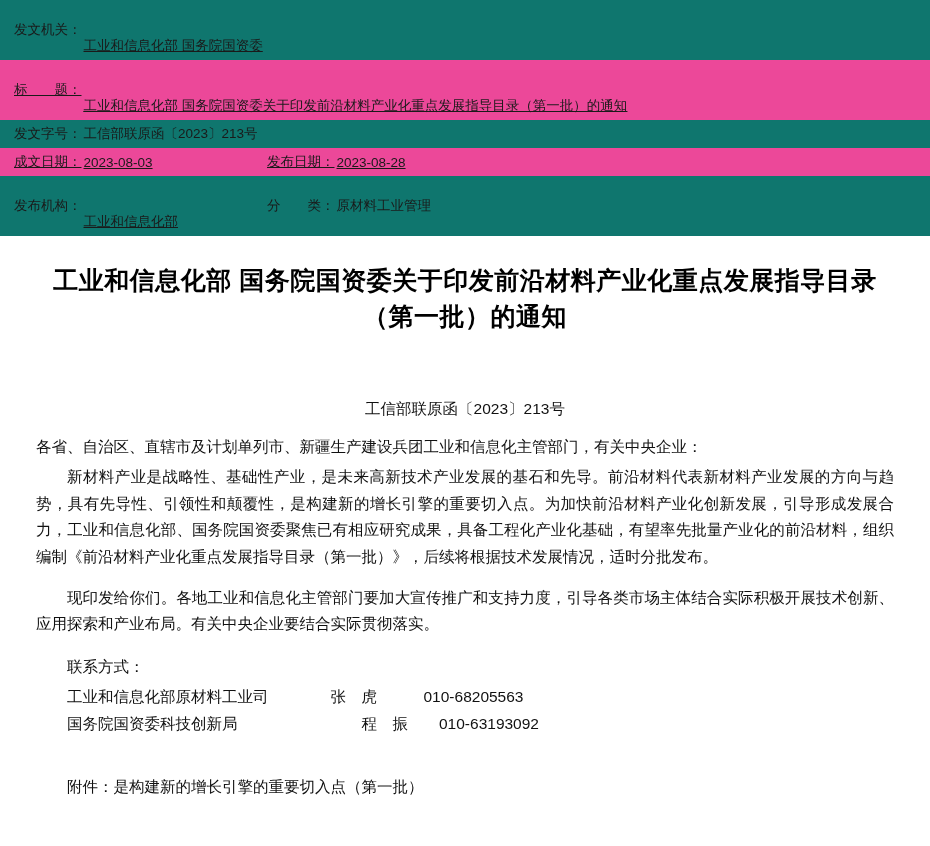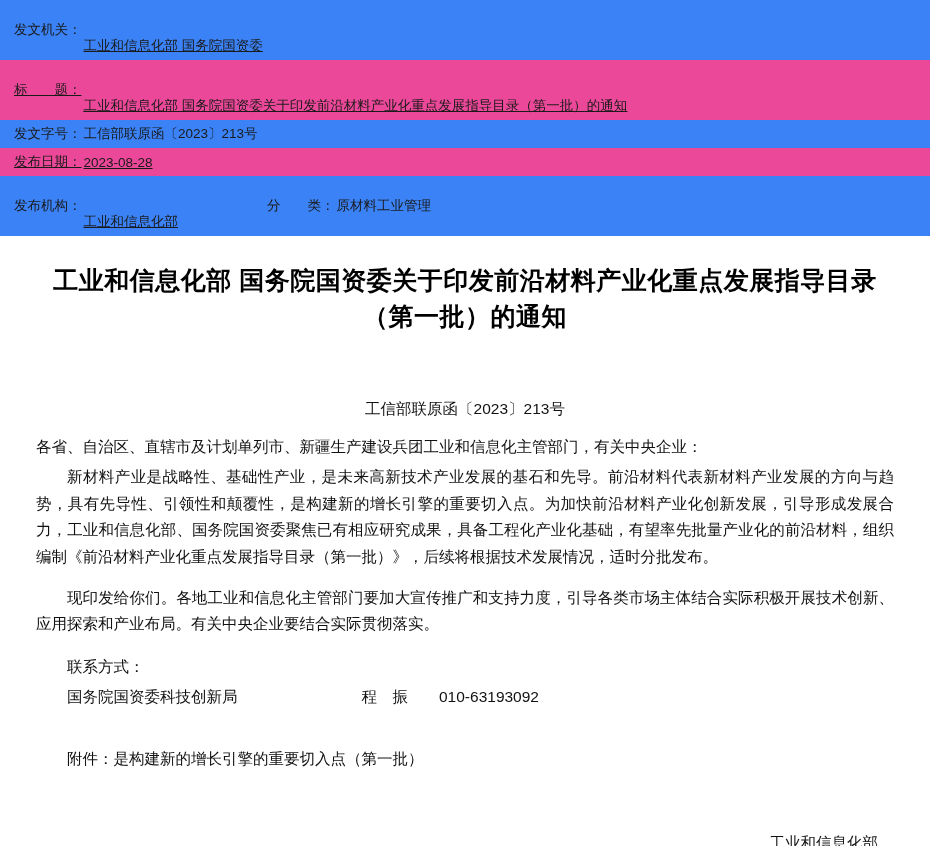--- a/index.html
+++ b/index.html
@@ -28,21 +28,21 @@
   .meta-row {
     display: flex;
     align-items: center;
     min-height: 27px;
     padding: 5px 14px;
     box-sizing: border-box;
     font-size: 13.5px;
     color: #1a1a1a;
   }
   .meta-row.shade {
-    background: #3b82f6;
+    background: #0f766e;
   }
   .meta-row.plain {
     background: #ec4899;
     text-decoration: underline;
   }
   .meta-label {
     color: #1a1a1a;
     white-space: pre;
     flex: 0 0 auto;
   }
@@ -165,20 +165,24 @@
     </div>
 
     <div class="meta-row shade">
       <div class="meta-cell second">
         <span class="meta-label">发文字号：</span>
         <span class="meta-value">工信部联原函〔2023〕213号</span>
       </div>
     </div>
 
     <div class="meta-row plain">
+      <div class="meta-cell first">
+        <span class="meta-label">成文日期：</span>
+        <span class="meta-value">2023-08-03</span>
+      </div>
       <div class="meta-cell second">
         <span class="meta-label">发布日期：</span>
         <span class="meta-value">2023-08-28</span>
       </div>
     </div>
 
     <div class="meta-row shade">
       <div class="meta-cell first">
         <span class="meta-label">发布机构：</span>
         <span class="meta-value link">工业和信息化部</span>
@@ -200,20 +204,21 @@
     <p class="para">各省、自治区、直辖市及计划单列市、新疆生产建设兵团工业和信息化主管部门，有关中央企业：</p>
 
     <p class="para indent">新材料产业是战略性、基础性产业，是未来高新技术产业发展的基石和先导。前沿材料代表新材料产业发展的方向与趋势，具有先导性、引领性和颠覆性，是构建新的增长引擎的重要切入点。为加快前沿材料产业化创新发展，引导形成发展合力，工业和信息化部、国务院国资委聚焦已有相应研究成果，具备工程化产业化基础，有望率先批量产业化的前沿材料，组织编制《前沿材料产业化重点发展指导目录（第一批）》，后续将根据技术发展情况，适时分批发布。</p>
 
     <div class="spacer-sm"></div>
 
     <p class="para indent">现印发给你们。各地工业和信息化主管部门要加大宣传推广和支持力度，引导各类市场主体结合实际积极开展技术创新、应用探索和产业布局。有关中央企业要结合实际贯彻落实。</p>
 
     <div class="contact-heading">联系方式：</div>
 
+    <div class="contact-line">工业和信息化部原材料工业司　　　　张　虎　　　010-68205563</div>
     <div class="contact-line">国务院国资委科技创新局　　　　　　　　程　振　　010-63193092</div>
 
     <div class="attachment">附件：是构建新的增长引擎的重要切入点（第一批）</div>
 
     <div class="signature">
       <div>工业和信息化部</div>
       <div>国务院国资委</div>
       <div>2023年8月3日</div>
     </div>
 

